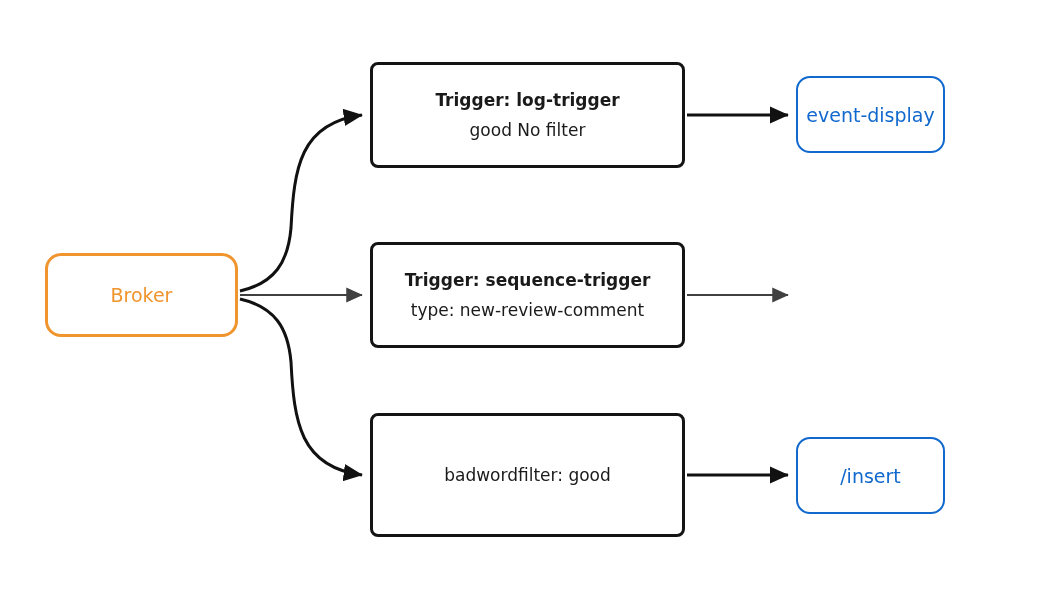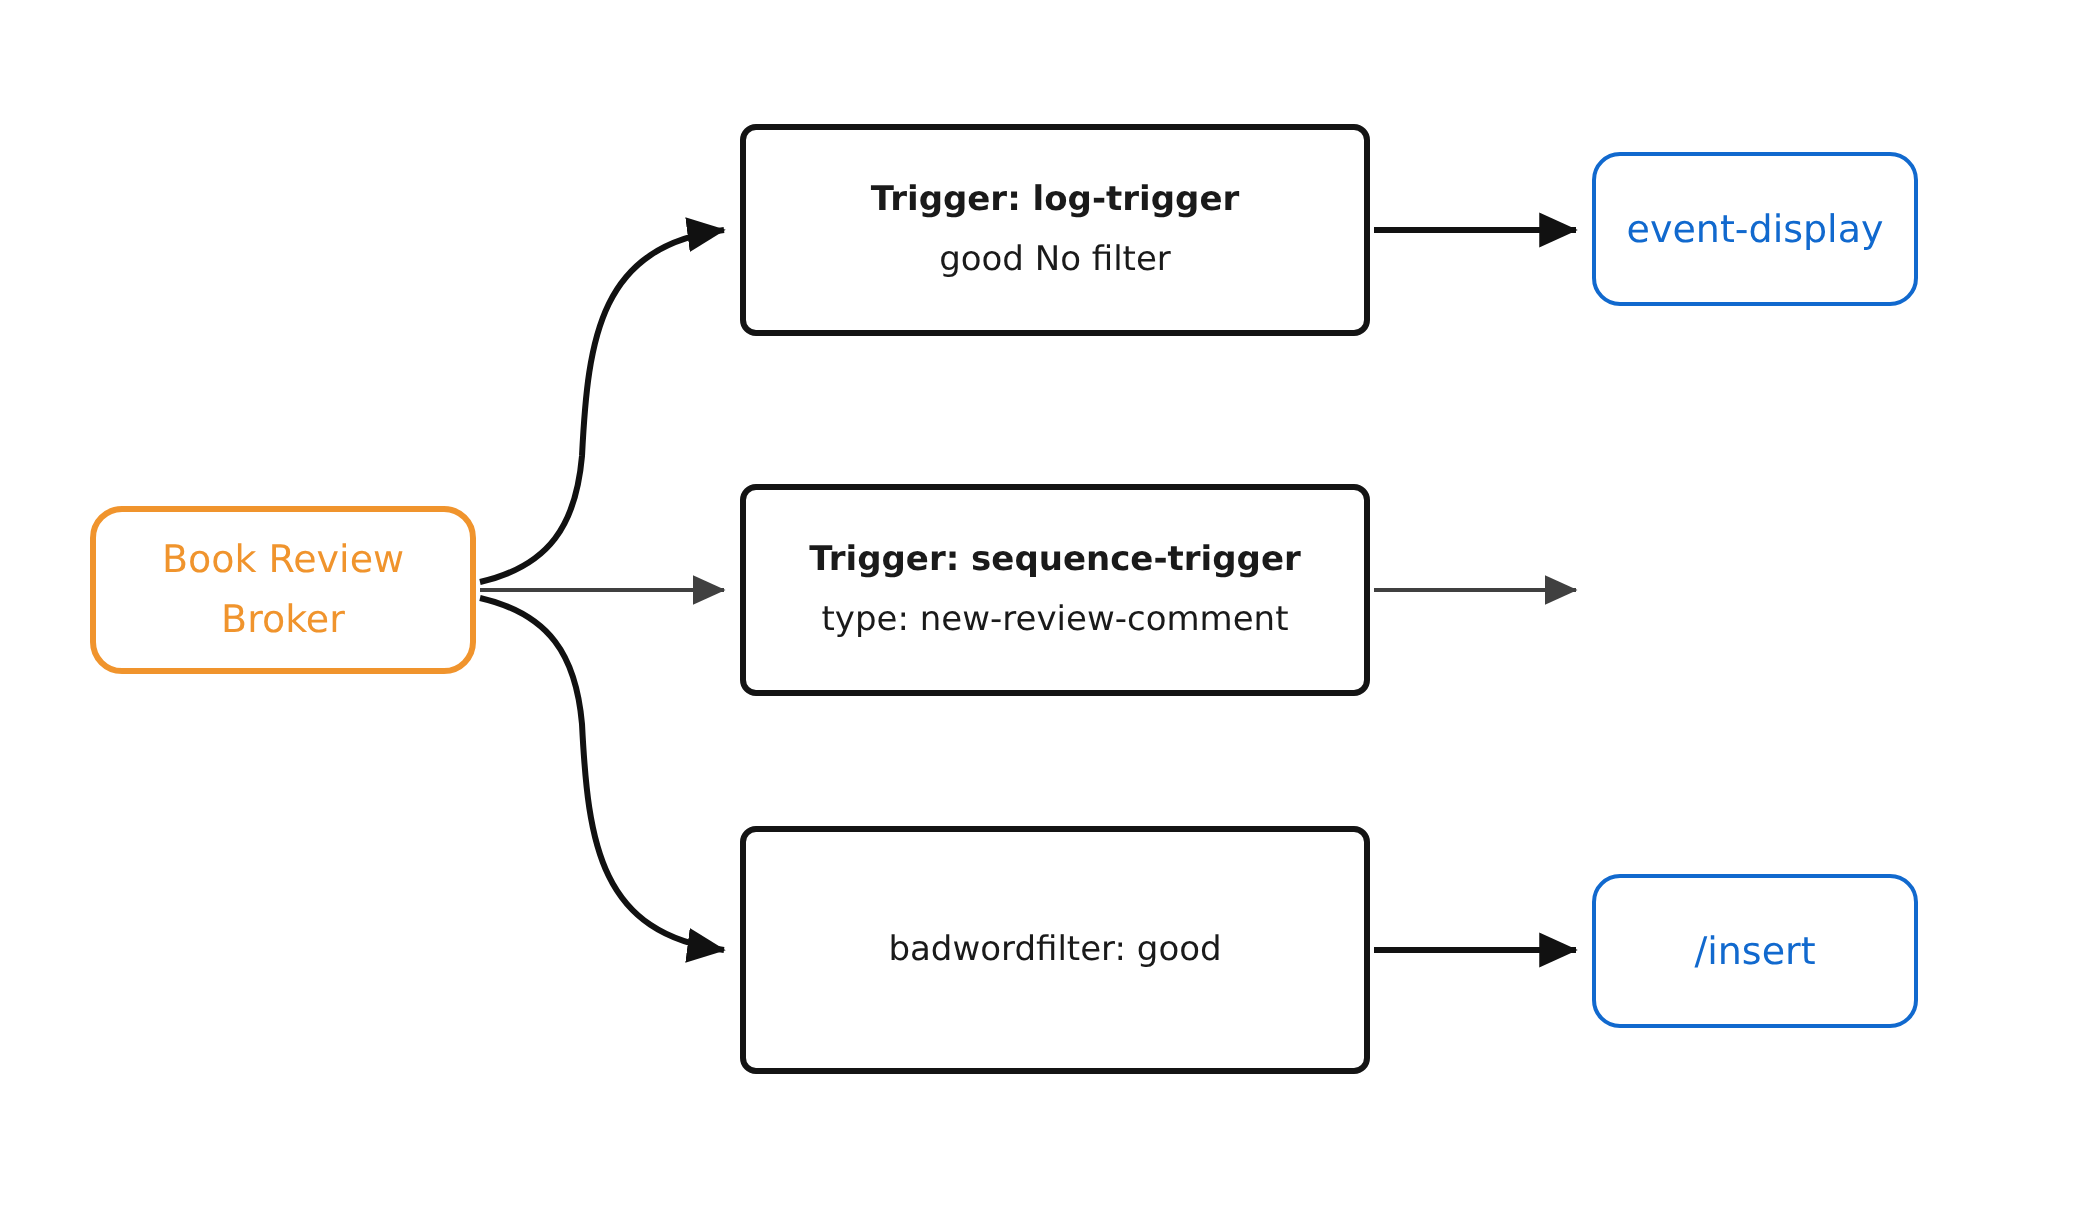--- a/index.html
+++ b/index.html
@@ -26,21 +26,21 @@
   .broker{left:45px;top:253px;width:193px;height:84px;
     border:3px solid var(--broker-orange);border-radius:16px;
     color:var(--broker-orange);font-size:19px;line-height:30px;}
   .trigger{left:370px;width:315px;border:3px solid var(--node-border-black);border-radius:8px;
     color:var(--text-black);font-size:17px;line-height:30px;}
   .trigger-1{top:62px;height:106px;}
   .trigger-2{top:242px;height:106px;}
   .trigger-3{top:413px;height:124px;}
   .trigger .title{font-weight:bold;}
   .trigger b{font-weight:normal;}
-  .sink{left:796px;width:163px;border:2.5px solid var(--sink-blue);border-radius:14px;
+  .sink{left:796px;width:149px;border:2.5px solid var(--sink-blue);border-radius:14px;
     color:var(--sink-blue);font-size:19px;line-height:28px;}
   .sink-1{top:76px;height:77px;}
   .sink-2{top:257px;height:77px;}
   .sink-3{top:437px;height:77px;}
 </style>
 </head>
 <body>
 
 <div class="stage">
 
@@ -55,21 +55,20 @@
     </defs>
     <path class="edge edge-black" marker-end="url(#ah-black)" d="M 240 291 C 275 283 288 262 291 228 C 294 168 300 123 362 115"></path>
     <path class="edge edge-gray" marker-end="url(#ah-gray)" d="M 240 295 L 362 295"></path>
     <path class="edge edge-black" marker-end="url(#ah-black)" d="M 240 299 C 275 307 288 328 291 362 C 294 422 300 467 362 475"></path>
     <path class="edge edge-black" marker-end="url(#ah-black)" d="M 687 115 L 788 115"></path>
     <path class="edge edge-gray" marker-end="url(#ah-gray)" d="M 687 295 L 788 295"></path>
     <path class="edge edge-black" marker-end="url(#ah-black)" d="M 687 475 L 788 475"></path>
   </svg>
 
   <div class="node broker">
-    <div>Book Review</div>
     <div>Broker</div>
   </div>
 
   <div class="node trigger trigger-1">
     <div class="title">Trigger: log-trigger</div>
     <div><b></b><span>good No filter</span></div>
   </div>
 
   <div class="node trigger trigger-2">
     <div class="title">Trigger: sequence-trigger</div>

